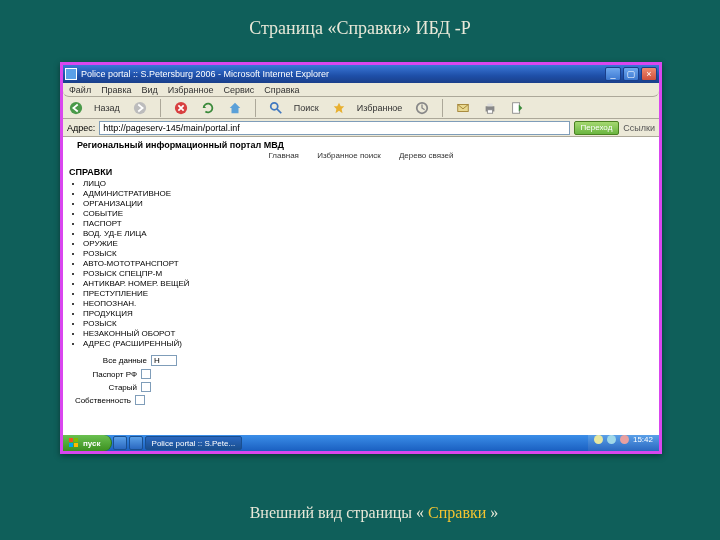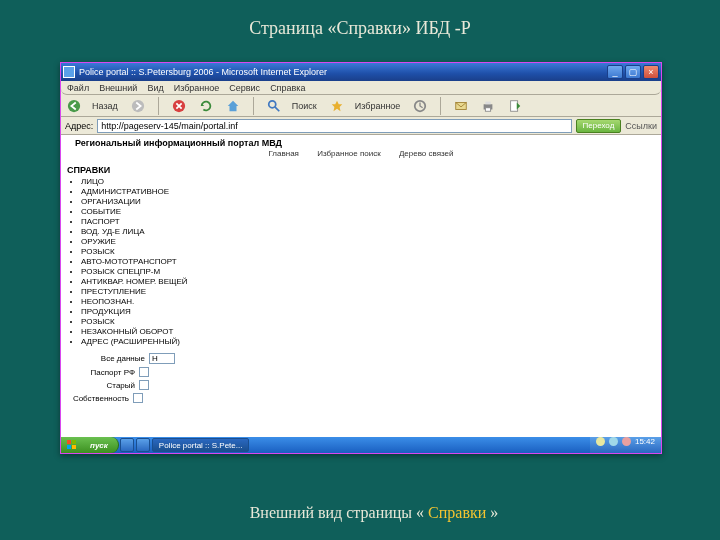--- a/index.html
+++ b/index.html
@@ -27,21 +27,21 @@
     font-family: Georgia, serif;
     font-size: 16px;
   }
   .slide-caption .em { color: #f4c430; }
 
   .ie-window {
     position: absolute;
     left: 60px; top: 62px;
     width: 602px; height: 392px;
     background: #ece9d8;
-    border: 1px solid #d946ef;
+    border: 3px solid #d946ef;
     display: flex; flex-direction: column;
     box-shadow: 0 2px 6px rgba(0,0,0,0.4);
   }
   .titlebar {
     height: 18px;
     background: linear-gradient(#3b78d8, #1e4fa8 60%, #1a3f8a);
     display: flex; align-items: center;
     color: #fff; font-size: 9px;
     padding: 0 2px;
   }
@@ -176,22 +176,22 @@
   .taskbar {
     height: 16px;
     background: linear-gradient(#3b8ee8,#1a5fc0);
     display: flex; align-items: center;
     font-size: 8px; color: #fff;
   }
   .start {
     height: 16px; padding: 0 10px 0 6px;
     background: linear-gradient(#6ac050,#3c9020);
     border-right: 1px solid #2a7015;
-    display: flex; align-items: center; gap: 13px;
-    font-style: italic; font-weight: bold;
+    display: flex; align-items: center; gap: 4px;
+    font-weight: bold;
     border-radius: 0 8px 8px 0;
   }
   .task-item {
     height: 14px; margin: 0 1px;
     padding: 0 6px;
     background: linear-gradient(#5aa0e8,#2a68c0);
     border: 1px solid #1a4f90;
     border-radius: 2px;
     display: flex; align-items: center;
     max-width: 110px; overflow: hidden; white-space: nowrap;
@@ -217,21 +217,21 @@
     <div class="t">Police portal :: S.Petersburg 2006 - Microsoft Internet Explorer</div>
     <div class="win-btns">
       <div class="win-btn">_</div>
       <div class="win-btn">▢</div>
       <div class="win-btn close">×</div>
     </div>
   </div>
 
   <div class="menubar">
     <span>Файл</span>
-    <span>Внешний</span>
+    <span>Правка</span>
     <span>Вид</span>
     <span>Избранное</span>
     <span>Сервис</span>
     <span>Справка</span>
   </div>
 
   <div class="toolbar">
     <div class="tbtn">
         <svg viewBox="0 0 16 16">
           <circle cx="8" cy="8" r="7" fill="#4a9a4a"></circle>

